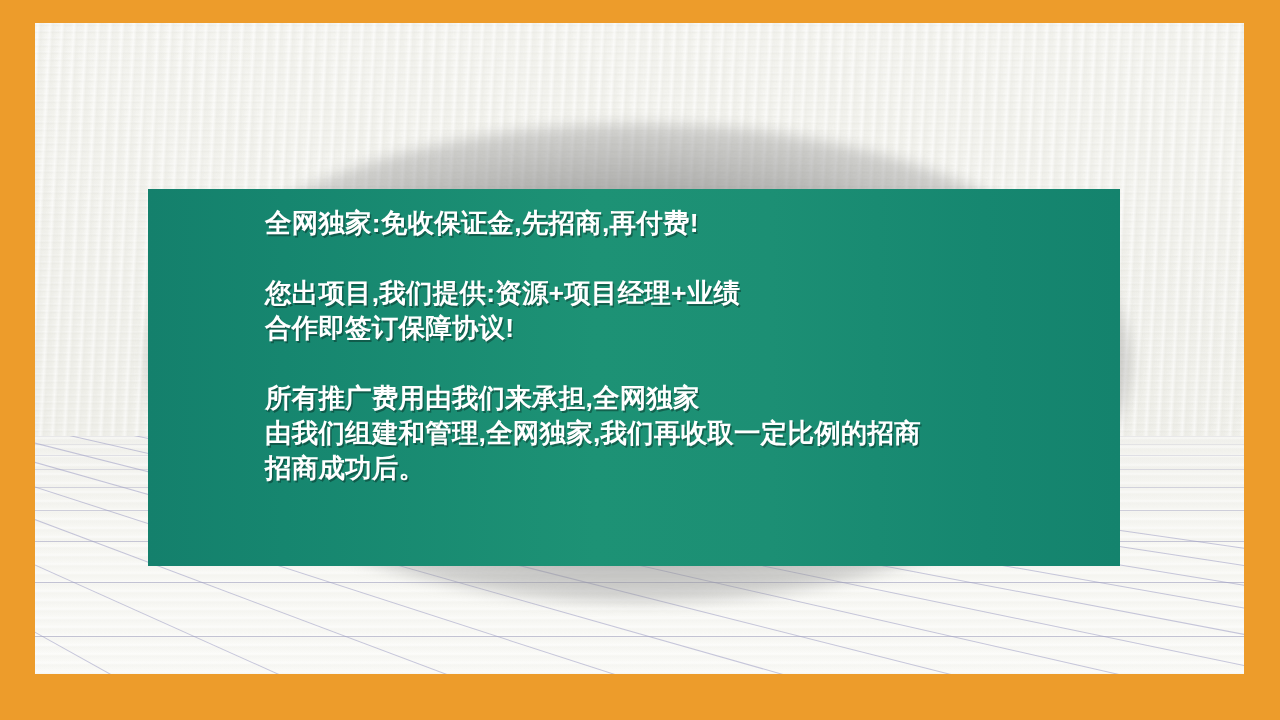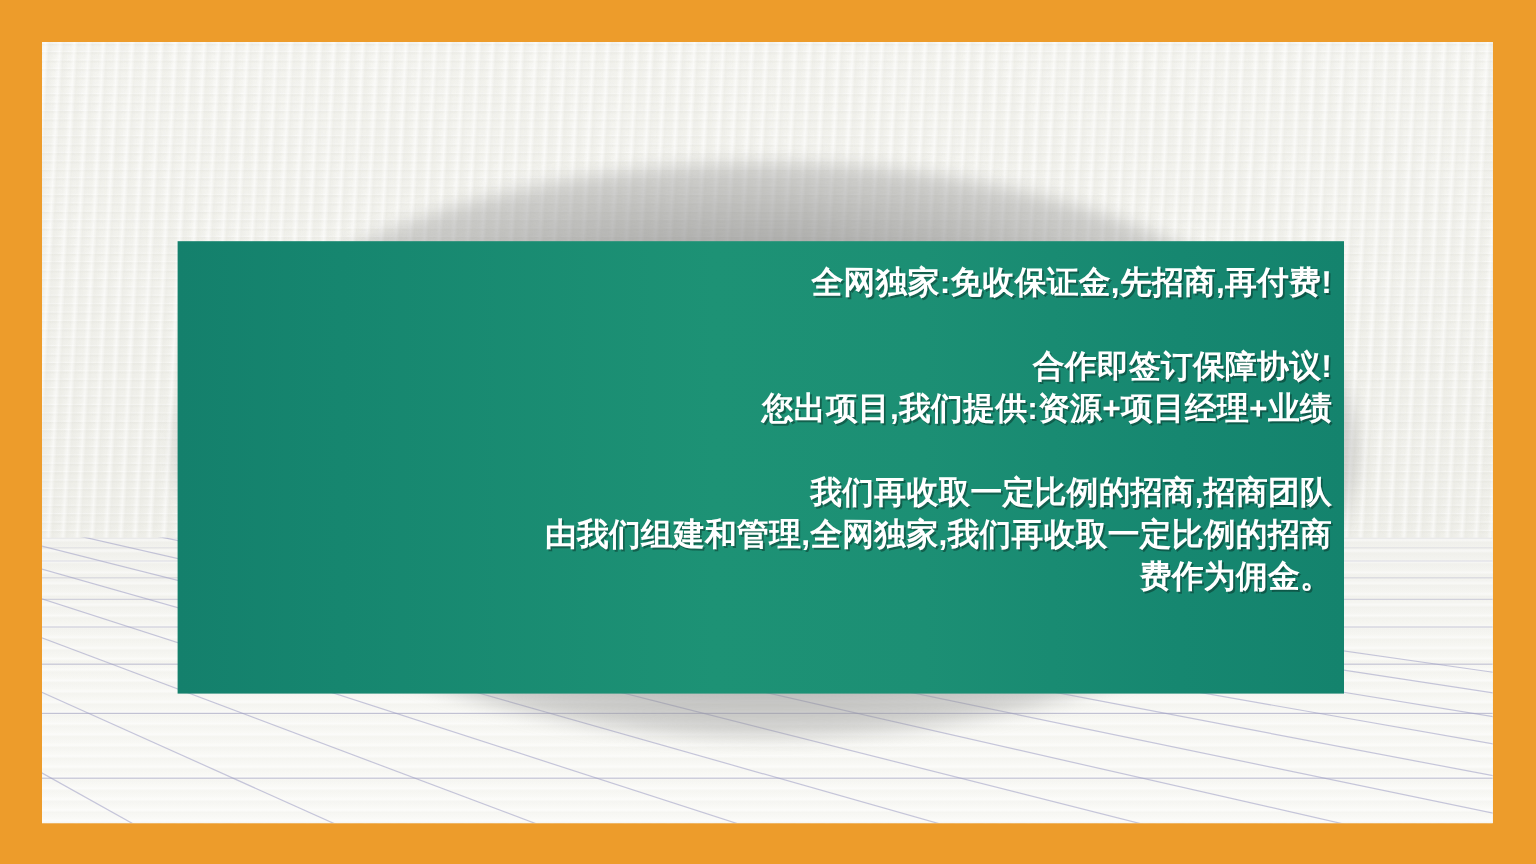--- a/index.html
+++ b/index.html
@@ -12,25 +12,24 @@
   
   #slide {
     position:relative;
     width:1280px; height:720px;
     background:#ed9c2b;
   }
 
   
   #stage {
     position:absolute;
-    left:35px; top:35px;
+    left:35px; top:23px;
     width:1209px; height:651px;
     overflow:hidden;
     background:#f3f3ef;
-    text-align:right;
   }
 
   
   #wall {
     position:absolute; left:0; top:0; right:0; height:100%;
     background:
       repeating-linear-gradient(
         to bottom,
         rgba(255,255,255,0.0) 0px,
         rgba(255,255,255,0.55) 1px,
@@ -167,17 +166,17 @@
         <div class="dline" style="left: -620px; top: -150px; width: 2595.71px; transform: rotate(10.7688deg); opacity: 0.55;"></div>
         <div class="dline" style="left: -620px; top: -150px; width: 2802.29px; transform: rotate(9.96653deg); opacity: 0.55;"></div>
         <div class="dline" style="left: -620px; top: -150px; width: 3009.34px; transform: rotate(9.27452deg); opacity: 0.55;"></div>
         <div class="dline" style="left: -620px; top: -150px; width: 3216.77px; transform: rotate(8.67168deg); opacity: 0.55;"></div>
         <div class="dline" style="left: -620px; top: -150px; width: 3424.52px; transform: rotate(8.14193deg); opacity: 0.55;"></div>
       </div>
 
     <div id="card-shadow"></div>
 
     <div id="card">
-      <div id="card-text"><span class="tline">全网独家:免收保证金,先招商,再付费!</span><span class="tgap"></span><span class="tline">合作即签订保障协议!</span><span class="tline">您出项目,我们提供:资源+项目经理+业绩</span><span class="tgap"></span><span class="tline">我们再收取一定比例的招商,招商团队</span><span class="tline">由我们组建和管理,全网独家,我们再收取一定比例的招商</span><span class="tline">费作为佣金。</span></div>
+      <div id="card-text"><span class="tline">全网独家:免收保证金,先招商,再付费!</span><span class="tgap"></span><span class="tline">您出项目,我们提供:资源+项目经理+业绩</span><span class="tline">合作即签订保障协议!</span><span class="tgap"></span><span class="tline">所有推广费用由我们来承担,全网独家</span><span class="tline">由我们组建和管理,全网独家,我们再收取一定比例的招商</span><span class="tline">招商成功后。</span></div>
     </div>
 
   </div>
 </div>
 
 </body></html>

